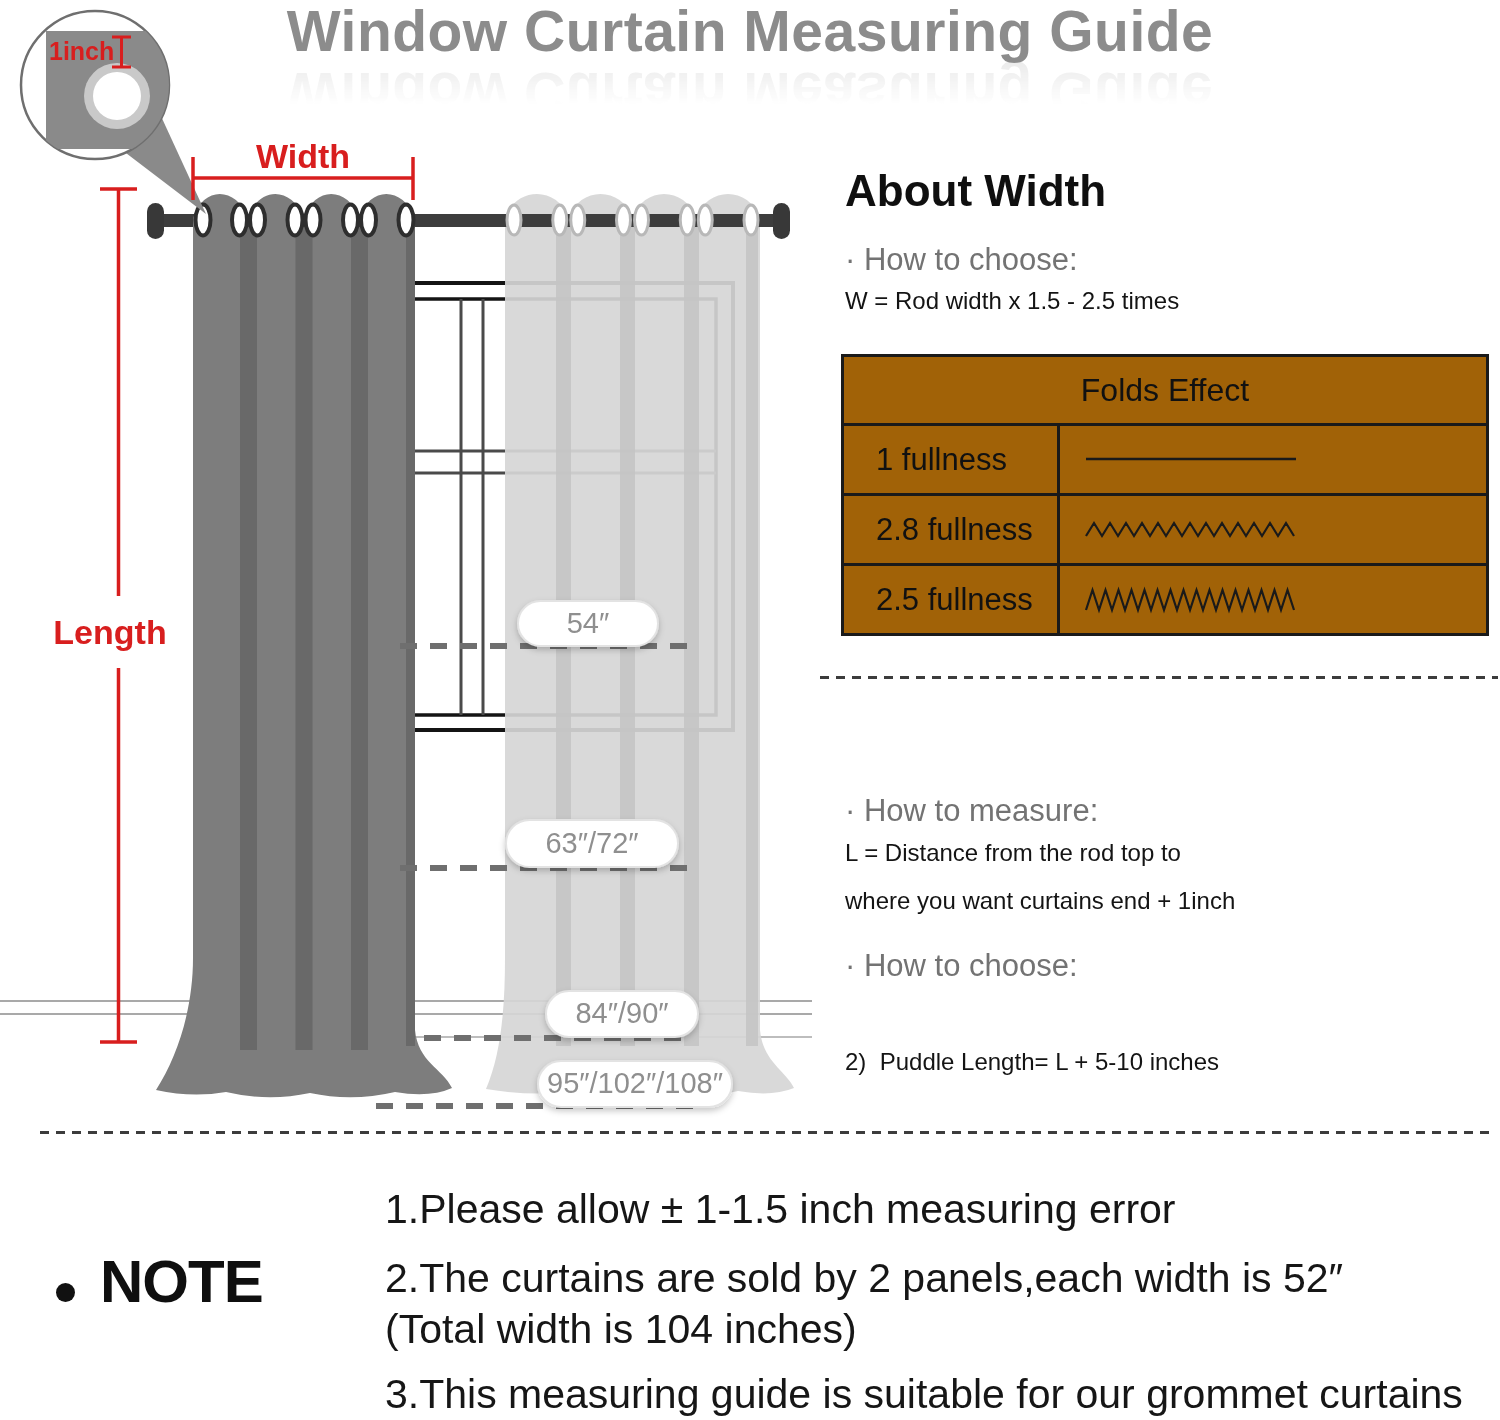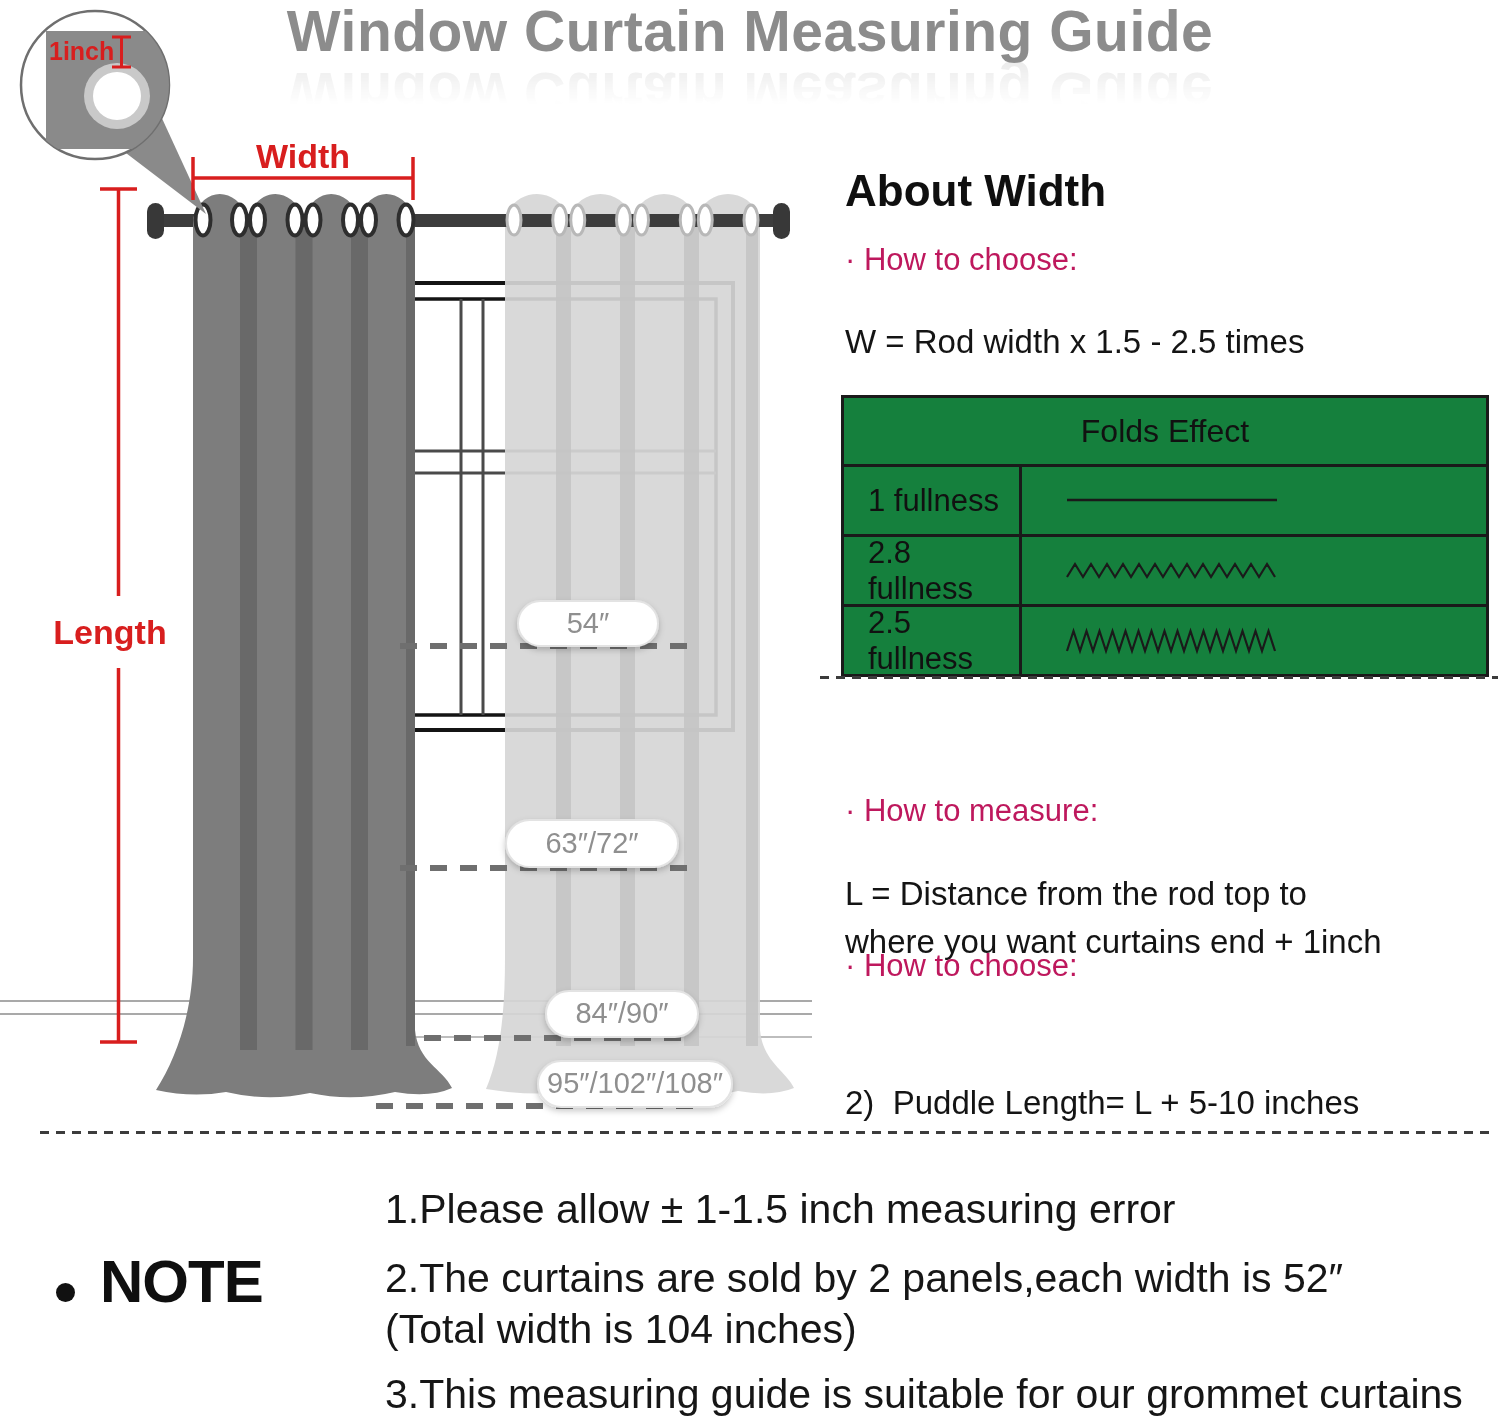--- a/index.html
+++ b/index.html
@@ -24,37 +24,37 @@
   #illustration { position:absolute; left:0; top:0; width:820px; height:1140px; }
   #illustration text { font-family:"Liberation Sans", sans-serif; }
   .red-label { fill:#d81e1e; font-weight:bold; }
   .pill-rect { fill:#ffffff; stroke:#e3e3e3; stroke-width:2; }
   .pill-text { fill:#8f8f8f; font-size:29px; }
   .dash-measure { stroke:#6f6f6f; stroke-width:6; stroke-dasharray:17 13; fill:none; }
 
   
   .abs { position:absolute; white-space:nowrap; }
   .h2 { font-size:44px; font-weight:bold; color:#0f0f0f; }
-  .body31 { font-size:31px; color:#be185d; }
-  .body33 { font-size:33px; color:#141414;margin-top:36px; }
+  .body31 { font-size:31px; color:#737373; }
+  .body33 { font-size:24px; color:#141414; }
 
   
   #folds-table {
     position:absolute; left:841px; top:354px; width:648px;
-    border:3px solid #1a1a1a; box-sizing:border-box; background:#15803d;margin-top:41px;
+    border:3px solid #1a1a1a; box-sizing:border-box; background:#a16207;
   }
   .ft-header {
     height:66px; border-bottom:3px solid #1a1a1a;
     display:flex; align-items:center; justify-content:center; font-size:32px; color:#111;
   }
   .ft-row { display:flex; height:67px; border-bottom:3px solid #1a1a1a; }
   .ft-row:last-child { border-bottom:none;border-radius:18px; }
   .ft-label {
-    width:178px; border-right:3px solid #1a1a1a; box-sizing:border-box;
-    display:flex; align-items:center; padding-left:24px; font-size:31px; color:#111;
+    width:216px; border-right:3px solid #1a1a1a; box-sizing:border-box;
+    display:flex; align-items:center; padding-left:32px; font-size:31px; color:#111;
   }
   .ft-effect { flex:1; display:flex; align-items:center; }
   .effect-svg { width:100%; height:67px; display:block; }
 
   
   .dash-h { position:absolute; height:3px;
     background:repeating-linear-gradient(to right, #3c3c3c 0 9px, transparent 9px 16px); }
   #divider-right { left:820px; top:676px; width:678px; }
   #divider-full  { left:40px;  top:1131px; width:1455px; }
 

